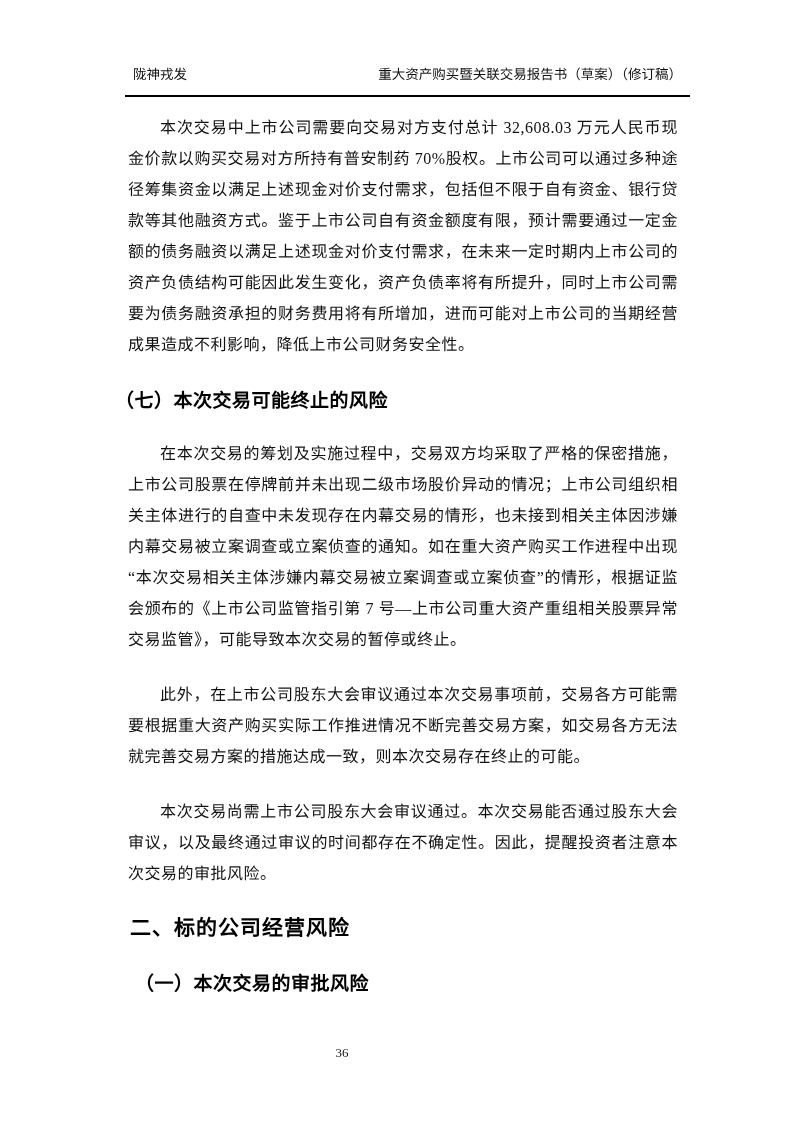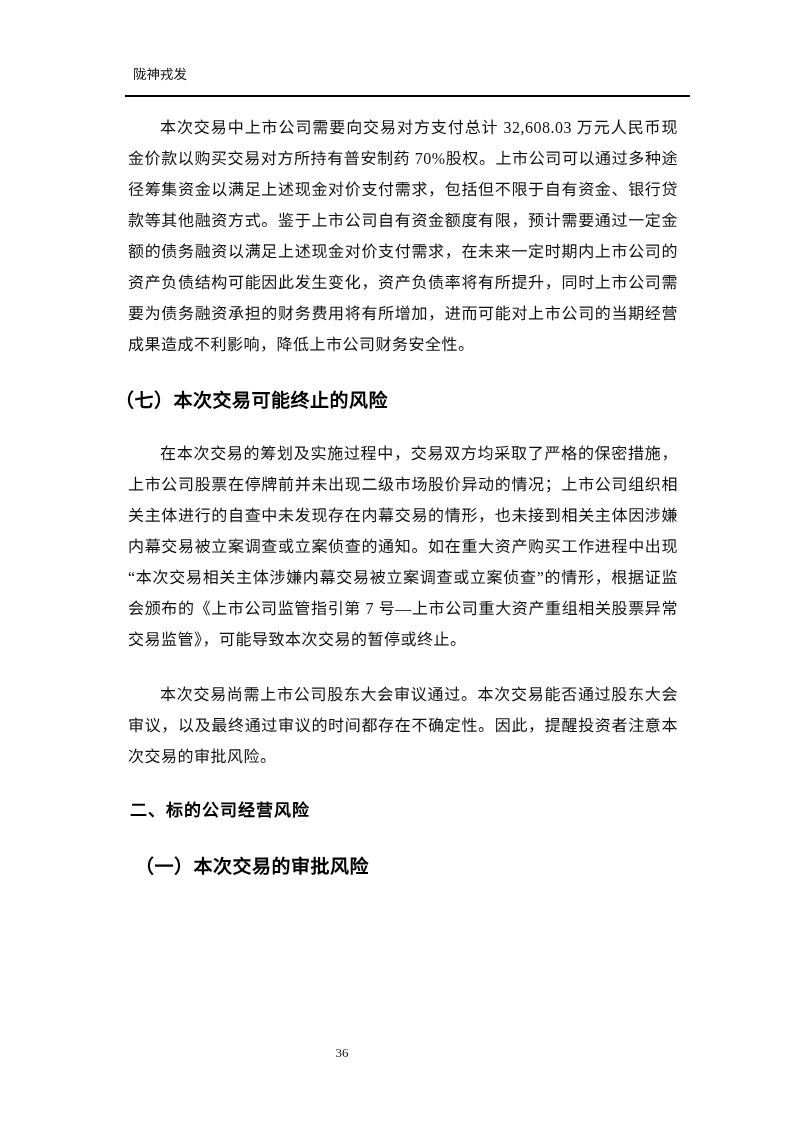--- a/index.html
+++ b/index.html
@@ -49,21 +49,21 @@
     line-height: 26px;
     margin: 20px 0 16px 0;
     color: #000000;
     letter-spacing: 0.5px;
   }
   h3.outdent { margin-left: -13px; font-family: Liberation Serif, serif; }
   h3.sub-indent { margin-left: 7px; }
   h2.major-heading {
     font-family: Liberation Sans, sans-serif;
     font-weight: 700;
-    font-size: 17px;
+    font-size: 21px;
     line-height: 30px;
     margin: 16px 0 14px 2px;
     color: #000000;
     letter-spacing: 1px;
   }
   
   .doc-footer {
     position: absolute;
     top: 1033px; left: 0;
     width: 668px;
@@ -72,30 +72,32 @@
     color: #111111;
   }
 </style>
 </head>
 <body>
 
 <div class="page">
 
   <header class="doc-header">
     <span>陇神戎发</span>
+    <span>重大资产购买暨关联交易报告书（草案）（修订稿）</span>
   </header>
 
   <main class="doc-main">
 
     <p class="body-para">本次交易中上市公司需要向交易对方支付总计 32,608.03 万元人民币现金价款以购买交易对方所持有普安制药 70%股权。上市公司可以通过多种途径筹集资金以满足上述现金对价支付需求，包括但不限于自有资金、银行贷款等其他融资方式。鉴于上市公司自有资金额度有限，预计需要通过一定金额的债务融资以满足上述现金对价支付需求，在未来一定时期内上市公司的资产负债结构可能因此发生变化，资产负债率将有所提升，同时上市公司需要为债务融资承担的财务费用将有所增加，进而可能对上市公司的当期经营成果造成不利影响，降低上市公司财务安全性。</p>
 
     <h3 class="sub-heading outdent">（七）本次交易可能终止的风险</h3>
 
     <p class="body-para">在本次交易的筹划及实施过程中，交易双方均采取了严格的保密措施，上市公司股票在停牌前并未出现二级市场股价异动的情况；上市公司组织相关主体进行的自查中未发现存在内幕交易的情形，也未接到相关主体因涉嫌内幕交易被立案调查或立案侦查的通知。如在重大资产购买工作进程中出现“本次交易相关主体涉嫌内幕交易被立案调查或立案侦查”的情形，根据证监会颁布的《上市公司监管指引第 7 号—上市公司重大资产重组相关股票异常交易监管》，可能导致本次交易的暂停或终止。</p>
 
+    <p class="body-para">此外，在上市公司股东大会审议通过本次交易事项前，交易各方可能需要根据重大资产购买实际工作推进情况不断完善交易方案，如交易各方无法就完善交易方案的措施达成一致，则本次交易存在终止的可能。</p>
 
 
 
     <p class="body-para">本次交易尚需上市公司股东大会审议通过。本次交易能否通过股东大会审议，以及最终通过审议的时间都存在不确定性。因此，提醒投资者注意本次交易的审批风险。</p>
 
     <h2 class="major-heading">二、标的公司经营风险</h2>
 
     <h3 class="sub-heading sub-indent">（一）本次交易的审批风险</h3>
 
   </main>

